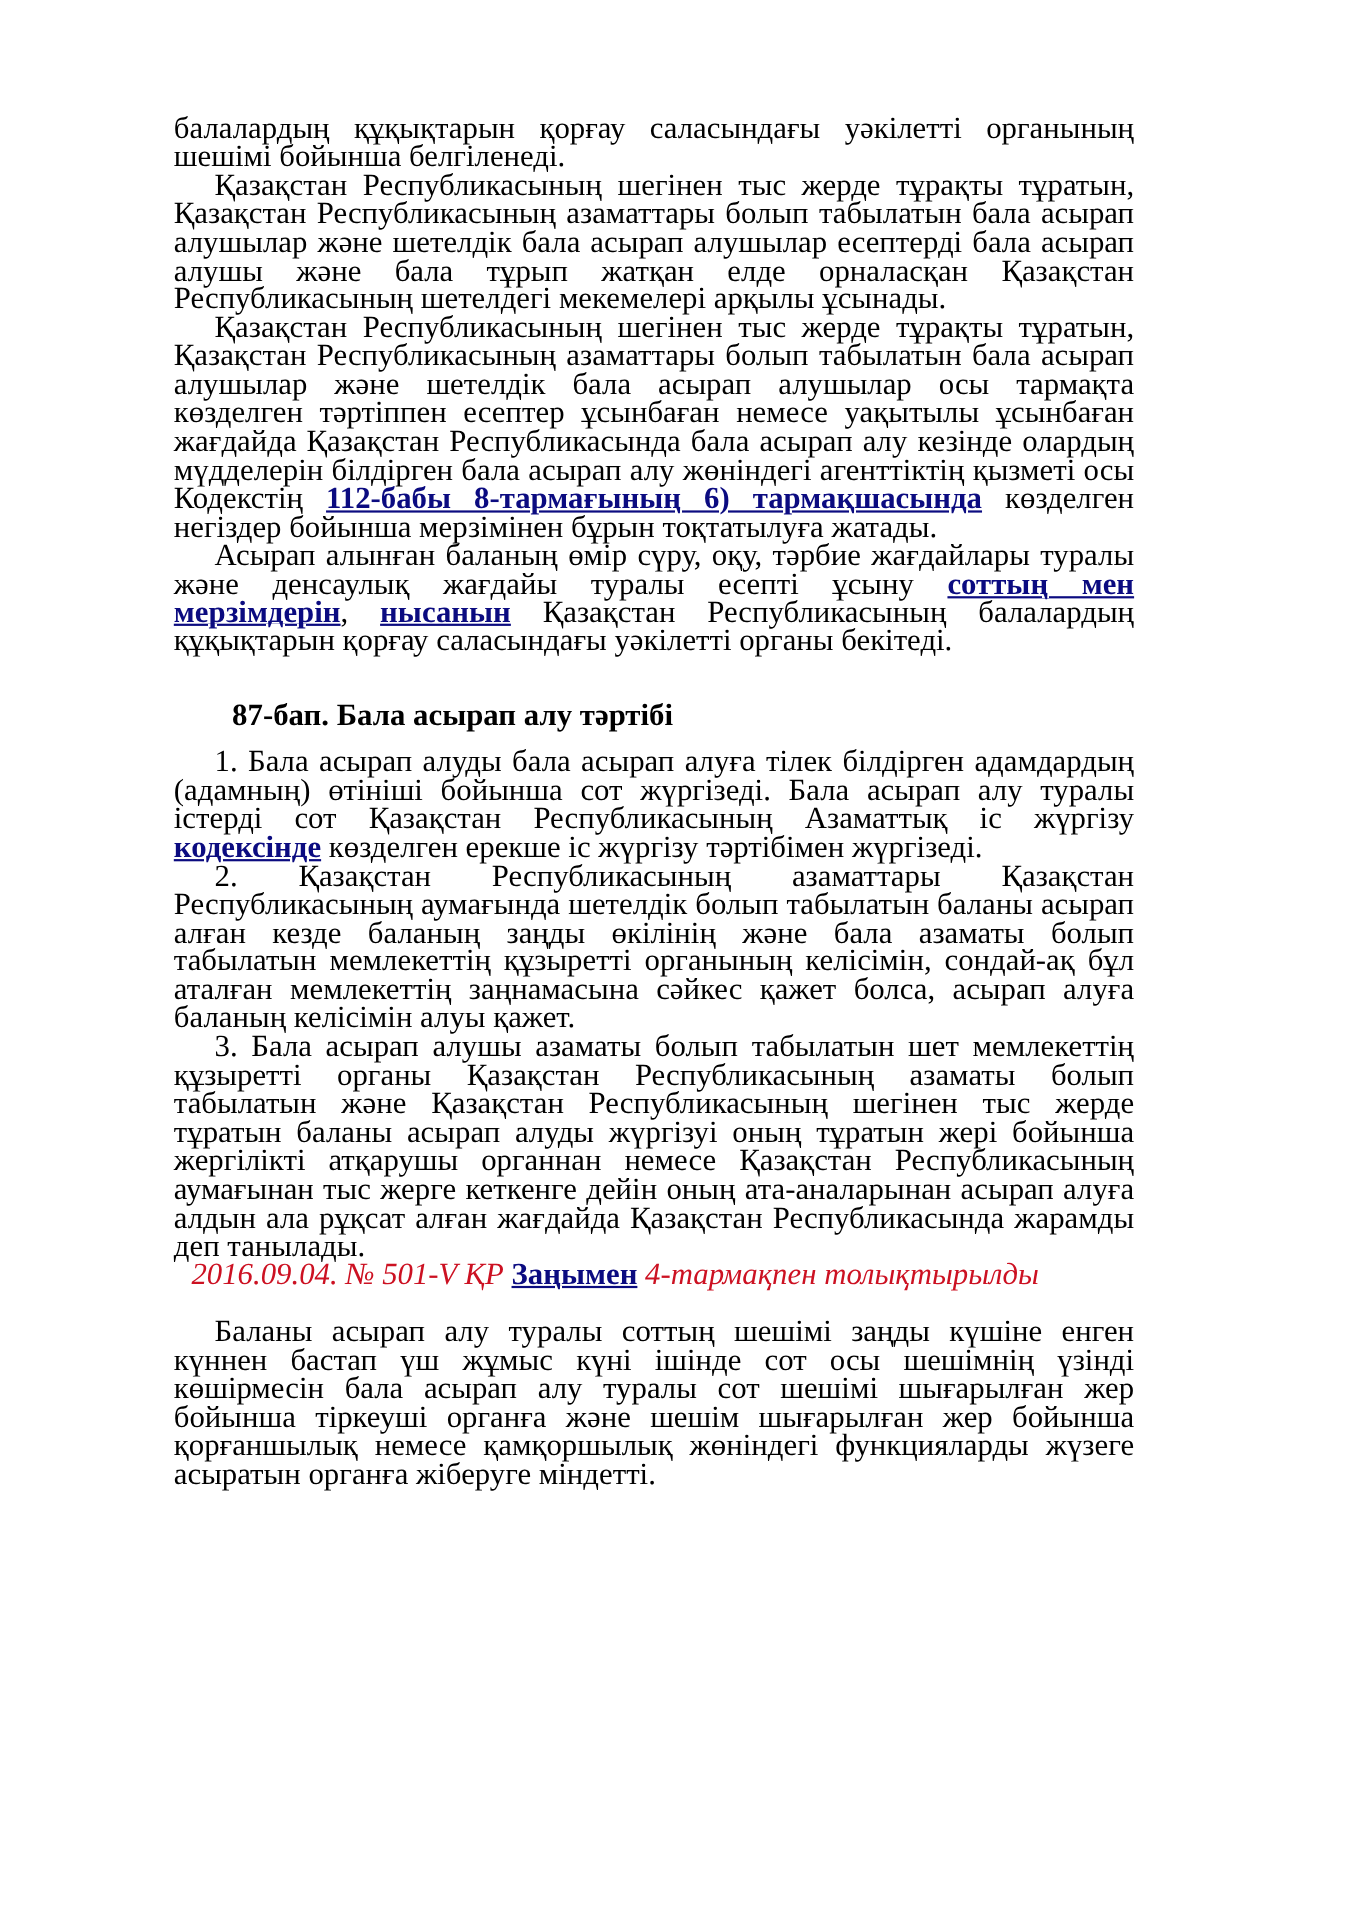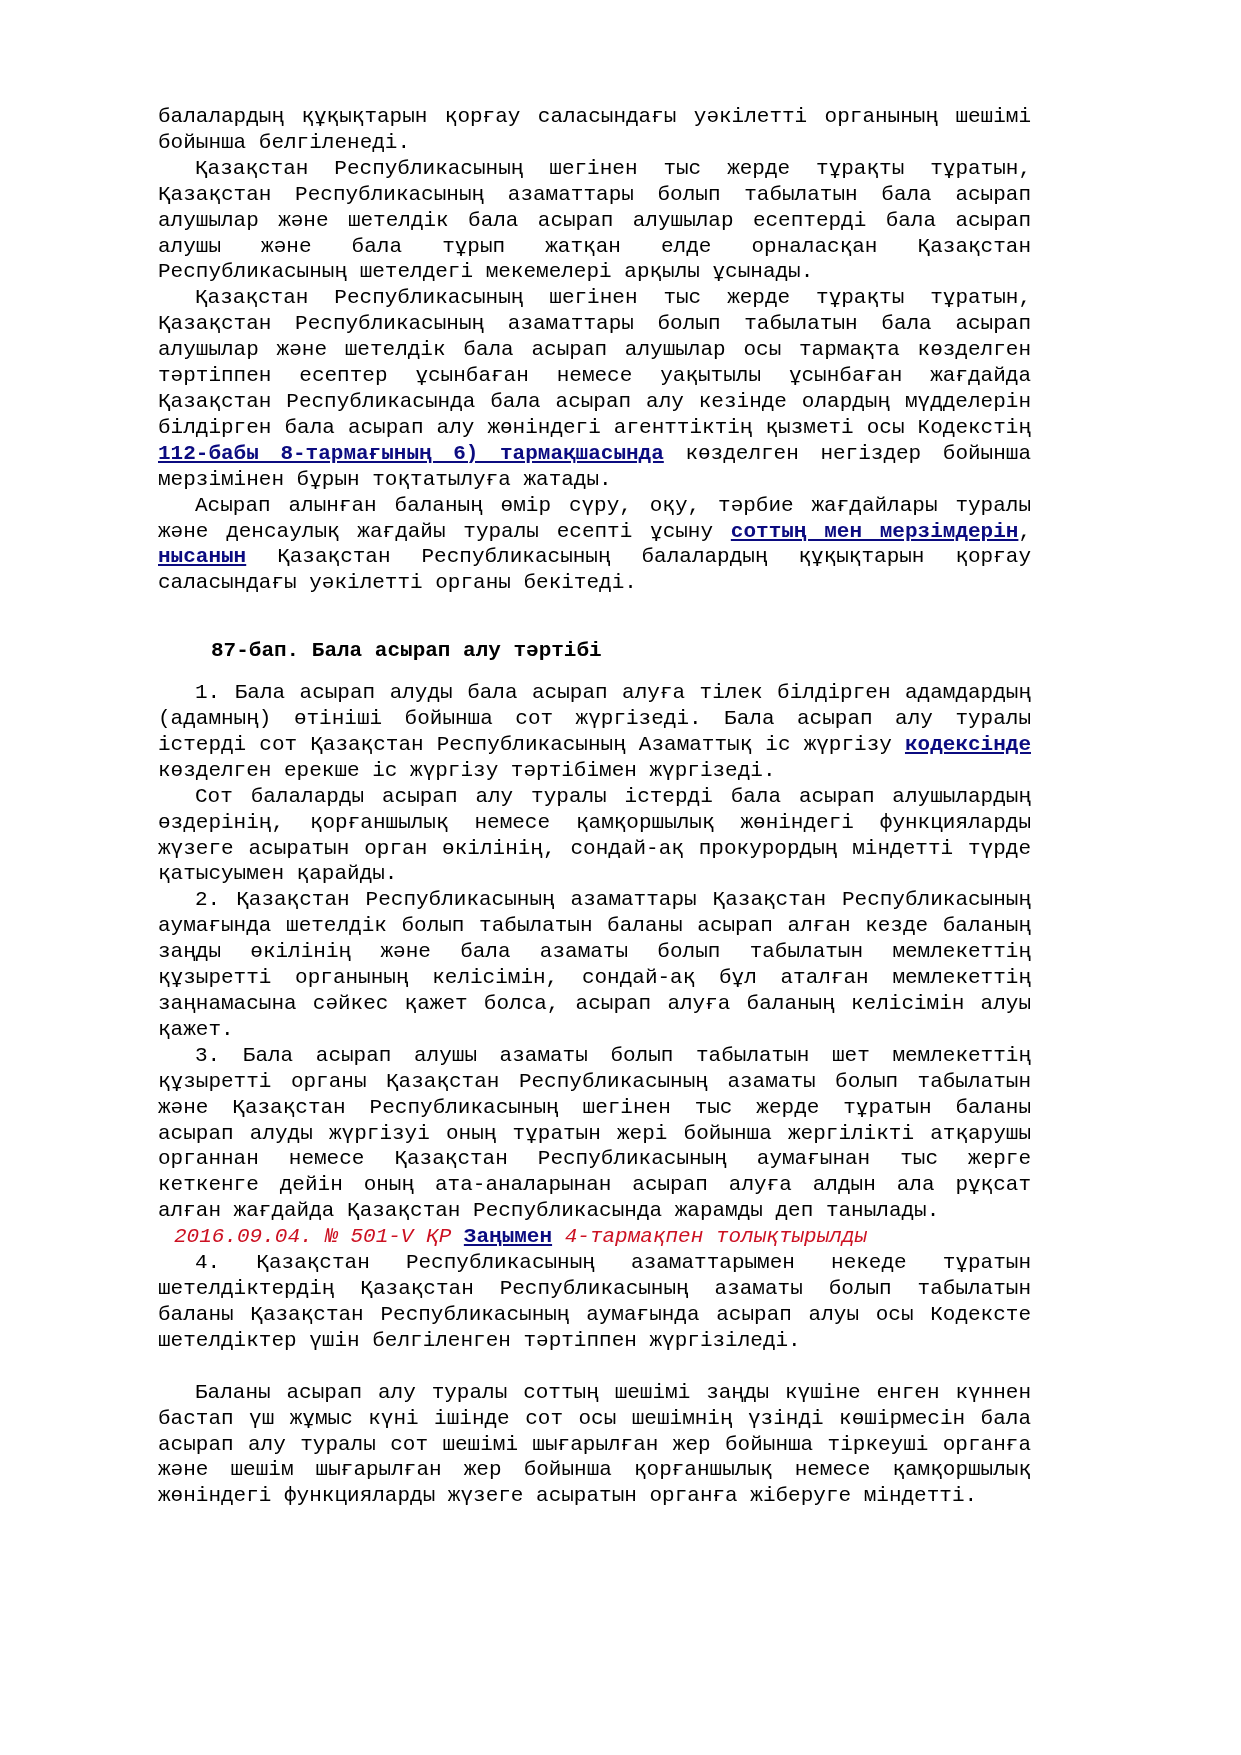--- a/index.html
+++ b/index.html
@@ -2,22 +2,22 @@
 <html><head>
 <meta charset="utf-8">
 <style>
   html, body { margin: 0; padding: 0; background: #ffffff; }
   body { width: 1241px; height: 1755px; position: relative; overflow: hidden; }
   .page {
     position: absolute;
     left: 158px;
     top: 104px;
     width: 873px;
-    font-family: Liberation Mono, monospace;
-    font-size: 21px;
+    font-family: Liberation Serif, serif;
+    font-size: 28px;
     line-height: 25.9px;
     color: #000000;
   }
   .p { margin: 0; text-align: justify; text-align-last: left; }
   .ind { text-indent: 37px; }
   .link { color: #0b0b80; font-weight: bold; text-decoration: underline; text-decoration-thickness: 2px; text-underline-offset: 2px; cursor: pointer; }
   .note { color: #cc1122; font-style: italic; margin-left: 16px; }
   .heading { font-weight: bold; text-indent: 37px; margin: 16px; }
   .gap { height: 26px; }
 </style>
@@ -39,31 +39,29 @@
   </p>
 
   <div class="gap"></div>
 
   <p class="heading">87-бап. Бала асырап алу тәртібі</p>
 
   <p class="p ind">
     <span>1. Бала асырап алуды бала асырап алуға тілек білдірген адамдардың (адамның) өтініші бойынша сот жүргізеді. Бала асырап алу туралы істерді сот Қазақстан Республикасының Азаматтық іс жүргізу </span><a class="link">кодексінде</a><span> көзделген ерекше іс жүргізу тәртібімен жүргізеді.</span>
   </p>
 
-  <p class="p ind">Сот балаларды асырап алу туралы істерді бала асырап алушылардың өздерінің, қорғаншылық немесе қамқоршылық жөніндегі функцияларды жүзеге асыратын орган өкілінің, сондай-ақ прокурордың міндетті түрде қатысуымен қарайды.</p>
 
   <p class="p ind">2. Қазақстан Республикасының азаматтары Қазақстан Республикасының аумағында шетелдік болып табылатын баланы асырап алған кезде баланың заңды өкілінің және бала азаматы болып табылатын мемлекеттің құзыретті органының келісімін, сондай-ақ бұл аталған мемлекеттің заңнамасына сәйкес қажет болса, асырап алуға баланың келісімін алуы қажет.</p>
 
   <p class="p ind">3. Бала асырап алушы азаматы болып табылатын шет мемлекеттің құзыретті органы Қазақстан Республикасының азаматы болып табылатын және Қазақстан Республикасының шегінен тыс жерде тұратын баланы асырап алуды жүргізуі оның тұратын жері бойынша жергілікті атқарушы органнан немесе Қазақстан Республикасының аумағынан тыс жерге кеткенге дейін оның ата-аналарынан асырап алуға алдын ала рұқсат алған жағдайда Қазақстан Республикасында жарамды деп танылады.</p>
 
   <p class="p note">
     <span>2016.09.04. № 501-V ҚР </span><a class="link" style="font-style:normal">Заңымен</a><span> 4-тармақпен толықтырылды</span>
   </p>
 
-  <p class="p ind">4. Қазақстан Республикасының азаматтарымен некеде тұратын шетелдіктердің Қазақстан Республикасының азаматы болып табылатын баланы Қазақстан Республикасының аумағында асырап алуы осы Кодексте шетелдіктер үшін белгіленген тәртіппен жүргізіледі.</p>
 
   <div class="gap"></div>
 
 
 
 
   <p class="p ind">Баланы асырап алу туралы соттың шешімі заңды күшіне енген күннен бастап үш жұмыс күні ішінде сот осы шешімнің үзінді көшірмесін бала асырап алу туралы сот шешімі шығарылған жер бойынша тіркеуші органға және шешім шығарылған жер бойынша қорғаншылық немесе қамқоршылық жөніндегі функцияларды жүзеге асыратын органға жіберуге міндетті.</p>
 
 </div>
 

